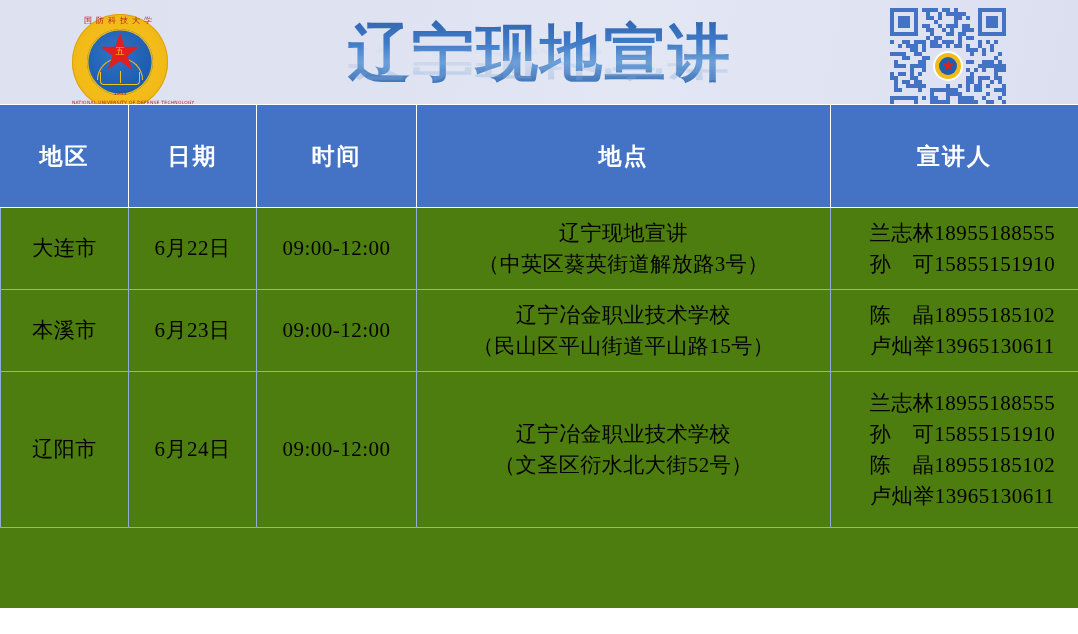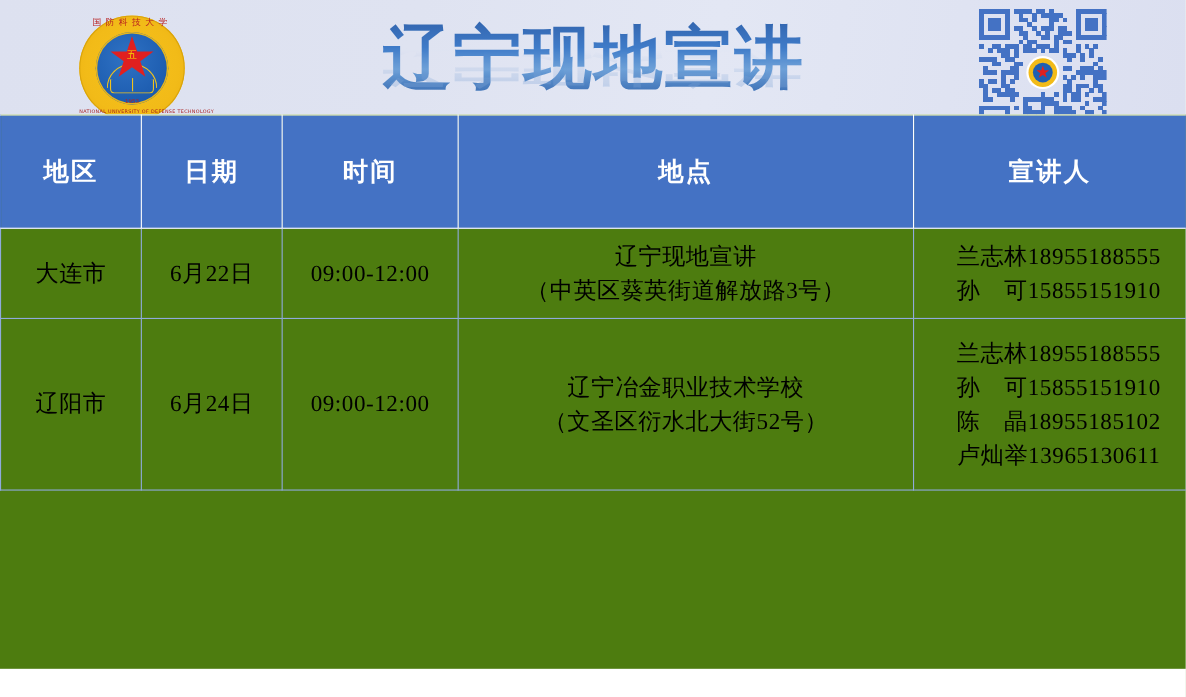--- a/index.html
+++ b/index.html
@@ -718,20 +718,35 @@
               <span class="cell-lines">
                 <span>辽宁现地宣讲</span>
                 <span>（中英区葵英街道解放路3号）</span>
               </span>
             </td>
             <td class="person-cell">
               <span>兰志林18955188555</span>
               <span>孙　可15855151910</span>
             </td>
           </tr>
+          <tr class="r3">
+            <td>本溪市</td>
+            <td>6月23日</td>
+            <td>09:00-12:00</td>
+            <td>
+              <span class="cell-lines">
+                <span>辽宁冶金职业技术学校</span>
+                <span>（民山区平山街道平山路15号）</span>
+              </span>
+            </td>
+            <td class="person-cell">
+              <span>陈　晶18955185102</span>
+              <span>卢灿举13965130611</span>
+            </td>
+          </tr>
           <tr class="r4">
             <td>辽阳市</td>
             <td>6月24日</td>
             <td>09:00-12:00</td>
             <td>
               <span class="cell-lines">
                 <span>辽宁冶金职业技术学校</span>
                 <span>（文圣区衍水北大街52号）</span>
               </span>
             </td>

